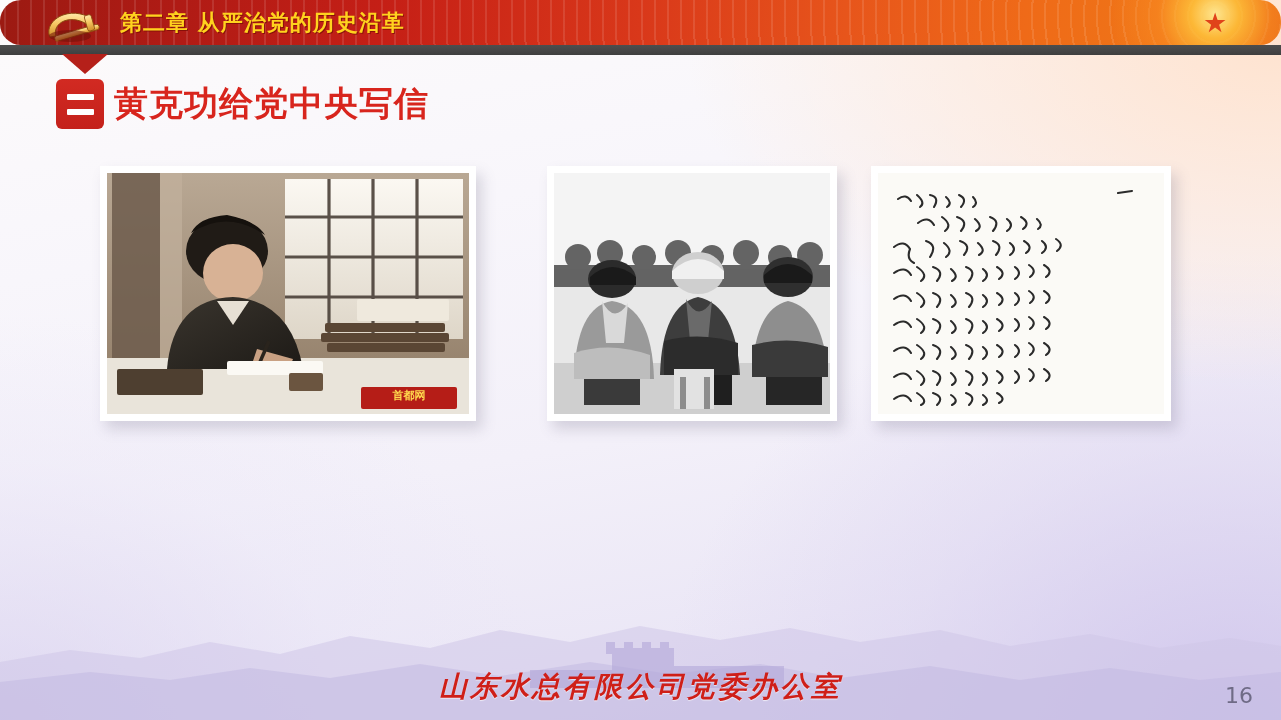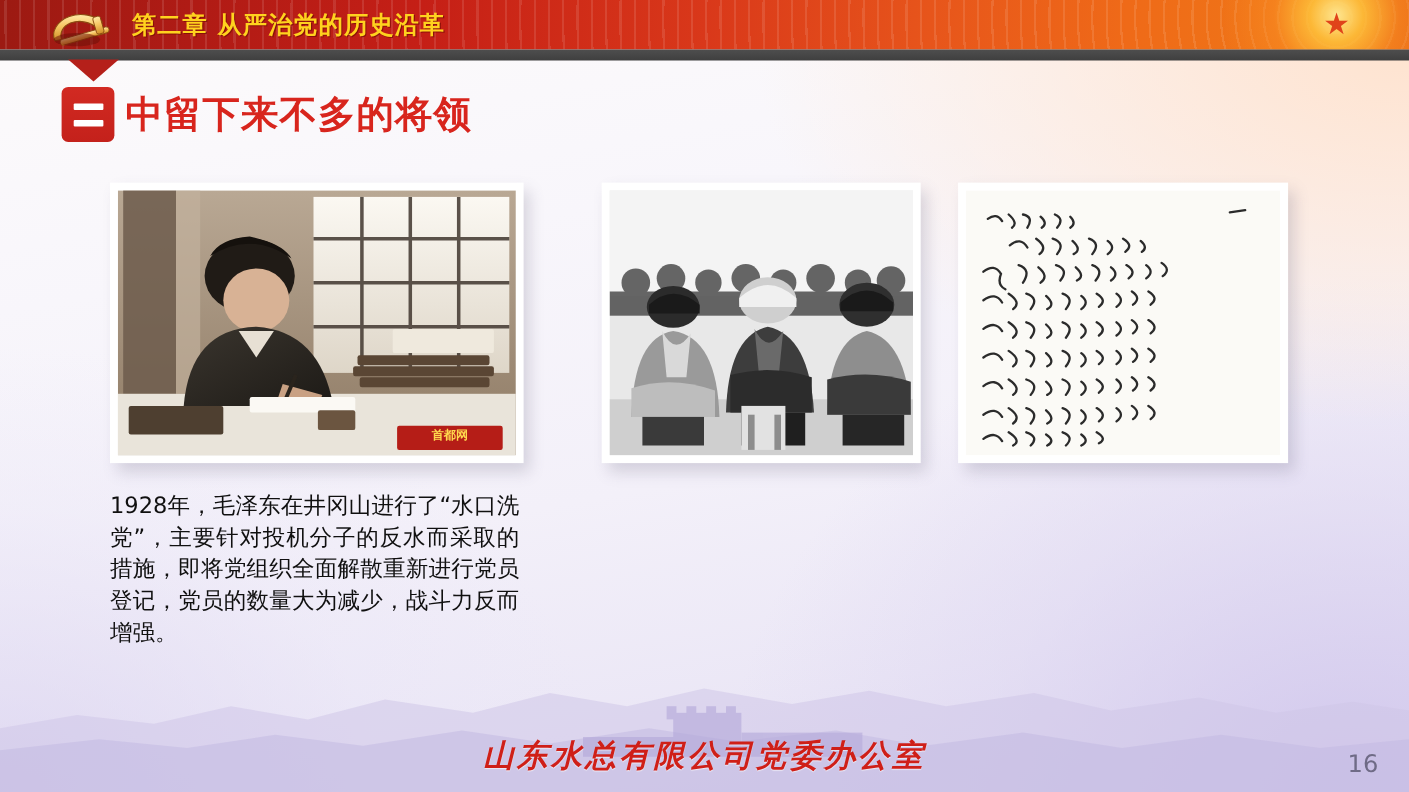--- a/index.html
+++ b/index.html
@@ -26,20 +26,21 @@
   .mountains svg { display:block; width:100%; height:100%; }
 
   
   .banner {
     position:absolute; top:0; left:0; width:1281px; height:45px;
     background:
       radial-gradient(circle 150px at 1215px 14px, rgba(255,236,150,.95) 0%, rgba(255,196,60,.85) 16%, rgba(250,140,35,.55) 38%, rgba(233,90,25,0) 70%),
       repeating-radial-gradient(circle at 1215px 16px, rgba(255,255,255,.11) 0 2px, rgba(255,255,255,0) 2px 13px),
       linear-gradient(90deg,#9c1a12 0%,#b01b15 14%,#c51f16 30%,#d9381a 50%,#e7551b 66%,#ef6a18 80%,#ef7617 92%,#e86a16 100%);
     overflow:hidden;
+    border-radius:21px;
   }
   .banner-star {
     position:absolute; right:52px; top:9px; width:28px; height:27px;
     color:#e0431a; font-size:27px; line-height:27px; text-align:center;
   }
   .emblem {
     position:absolute; left:36px; top:3px; width:78px; height:40px;
   }
   .banner-title {
     position:absolute; left:120px; top:0; height:45px;
@@ -160,21 +161,21 @@
     <div class="banner-title">第二章  从严治党的历史沿革</div>
     <span class="banner-star">★</span>
   </div>
   <div class="banner-rule"></div>
 
   <div class="sec-arrow"></div>
   <div class="sec-badge">
     <i></i>
     <i></i>
   </div>
-  <div class="sec-title">中留下来不多的将领</div>
+  <div class="sec-title">黄克功给党中央写信</div>
 
   <div class="col col-left">
     <div class="frame frame-1">
       <div class="inner">
         <svg class="art" viewBox="0 0 362 241" preserveAspectRatio="none" aria-hidden="true">
           <defs>
             <linearGradient id="wallG" x1="0" y1="0" x2="0" y2="1">
               <stop offset="0%" stop-color="#b9a894"></stop>
                 <stop offset="100%" stop-color="#8e7a64"></stop>
             </linearGradient>
@@ -214,21 +215,20 @@
             <rect x="220" y="170" width="118" height="9" rx="2"></rect>
           </g>
           <rect x="250" y="126" width="92" height="22" rx="2" fill="#efe9dd"></rect>
           <rect x="182" y="200" width="34" height="18" rx="2" fill="#6b5540"></rect>
           <rect x="10" y="196" width="86" height="26" rx="2" fill="#4e3f30"></rect>
           <rect x="254" y="214" width="96" height="22" rx="2" fill="#b51d17"></rect>
           <text x="302" y="226" font-size="11" fill="#ffd84d" text-anchor="middle" font-family="DejaVu Sans, sans-serif" font-weight="bold">首都网</text>
         </svg>
       </div>
     </div>
-    <div class="caption">1928年，毛泽东在井冈山进行了“水口洗党”，主要针对投机分子的反水而采取的措施，即将党组织全面解散重新进行党员登记，党员的数量大为减少，战斗力反而增强。</div>
   </div>
 
   <div class="col col-right">
     <div class="photo-row">
 
       <div class="frame frame-2">
         <div class="inner">
           <svg class="art" viewBox="0 0 276 241" preserveAspectRatio="none" aria-hidden="true">
             <rect width="276" height="241" fill="#e8e8e8"></rect>
             <rect y="0" width="276" height="96" fill="#f4f4f4"></rect>

